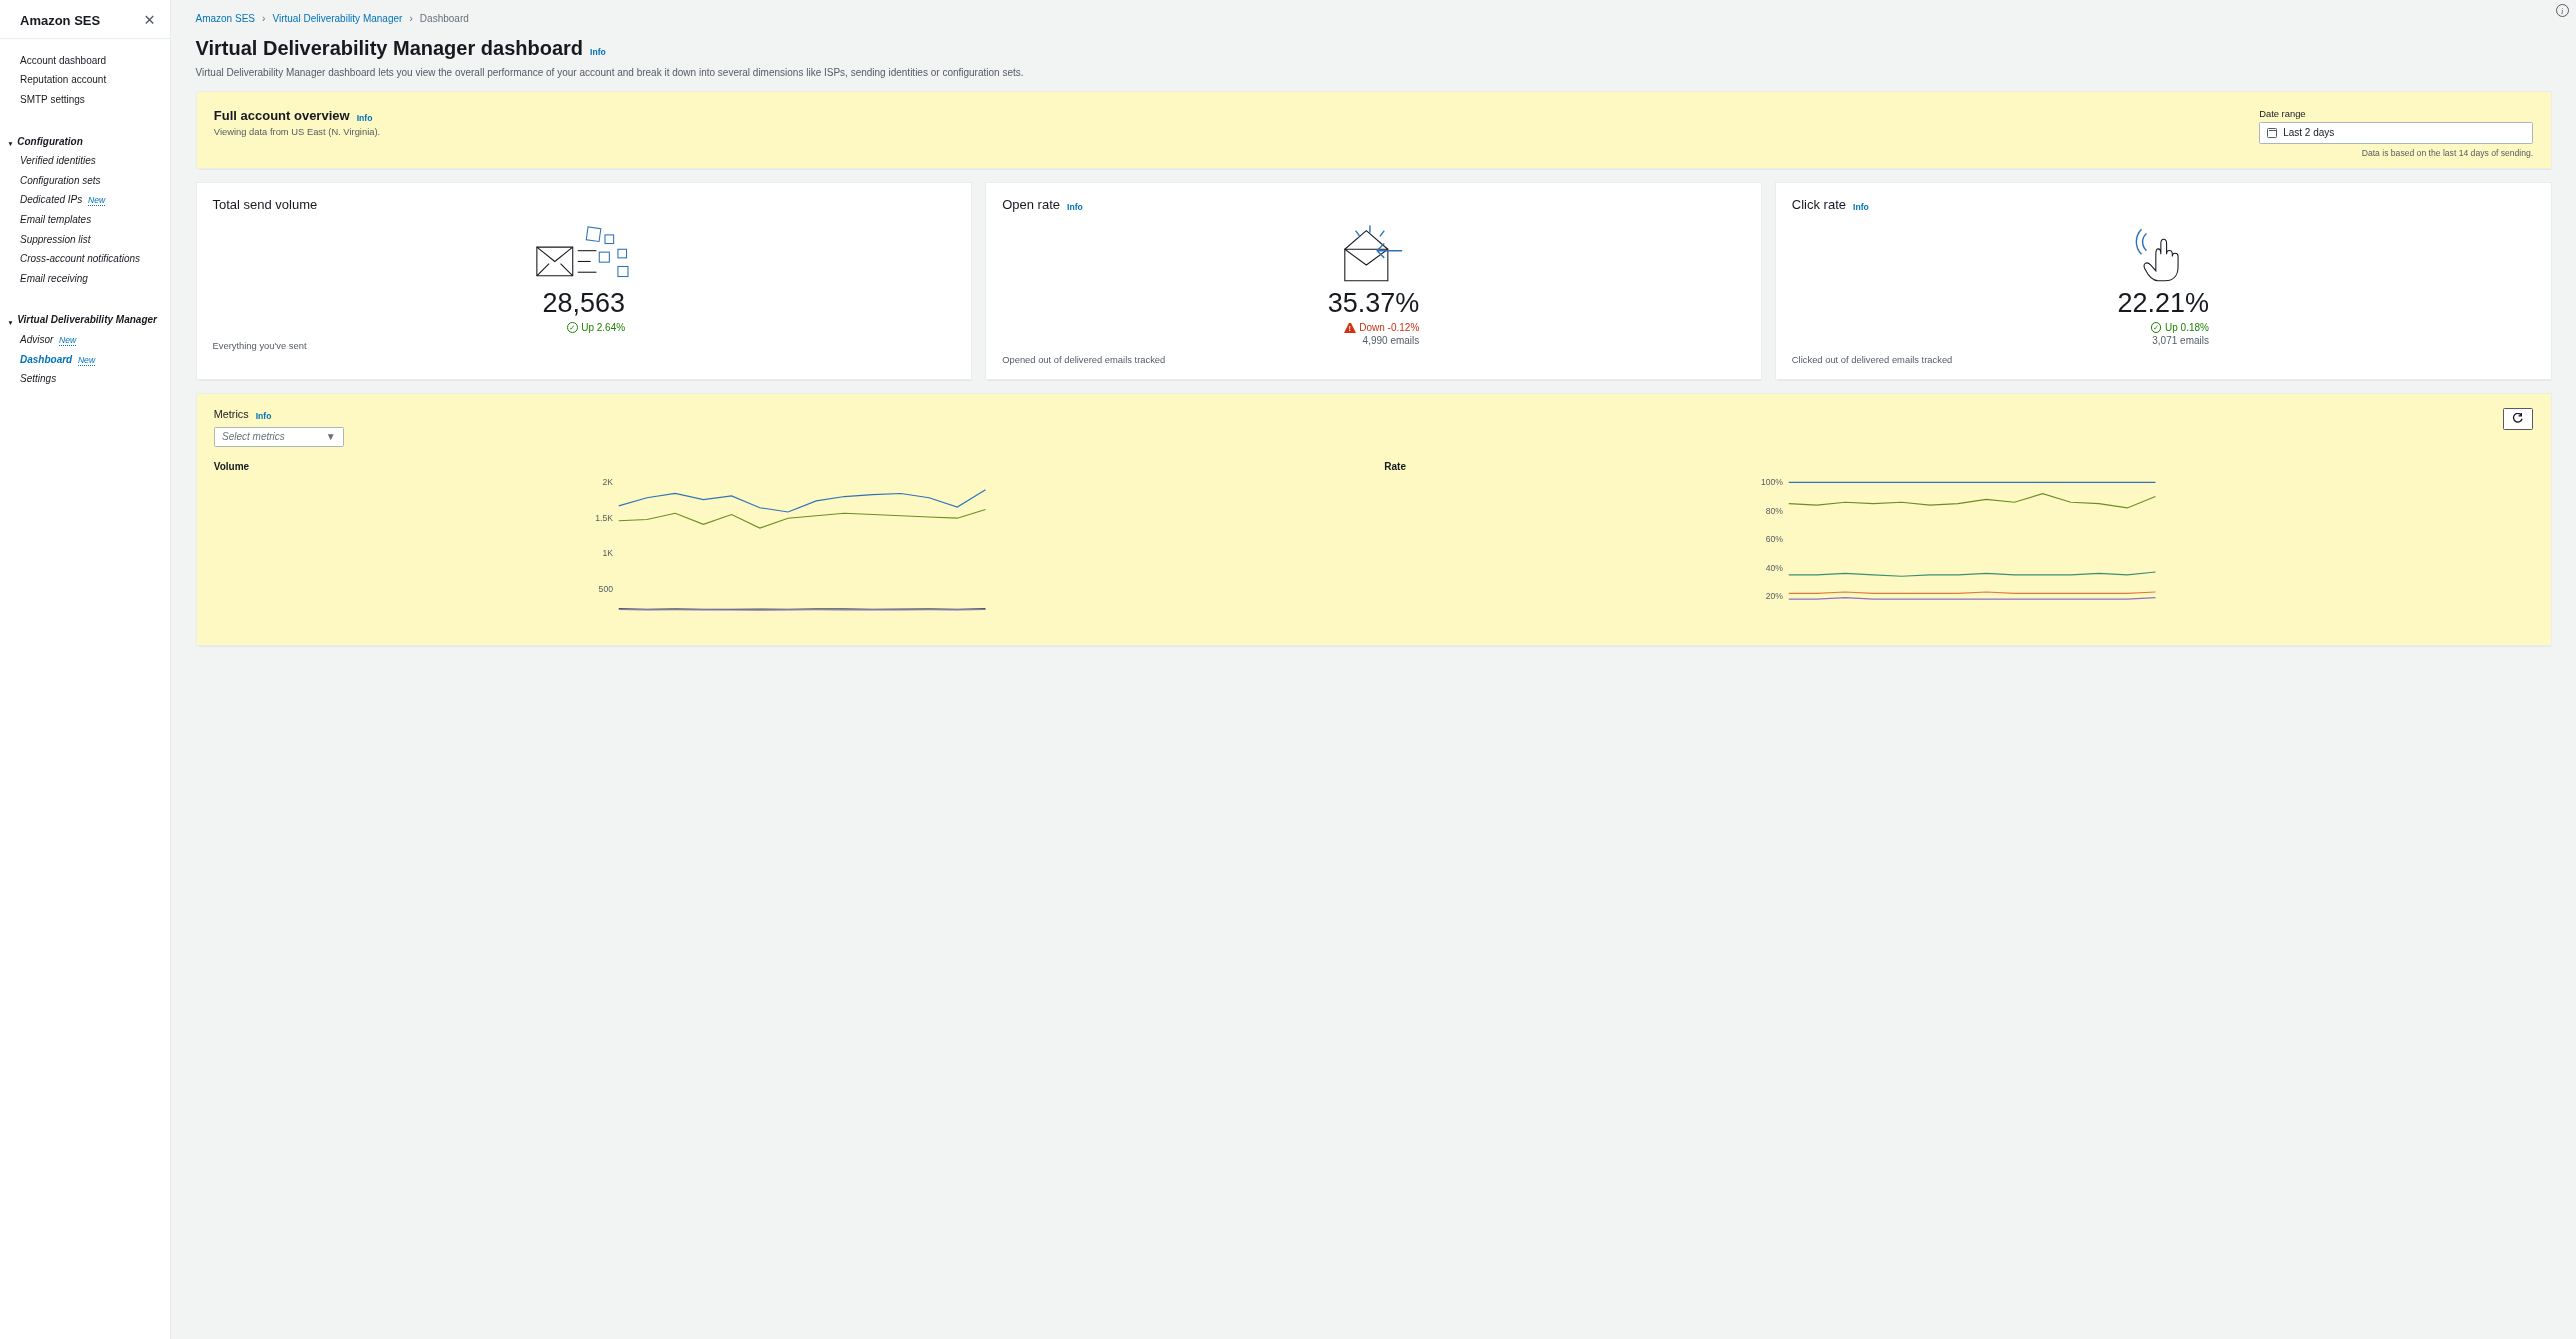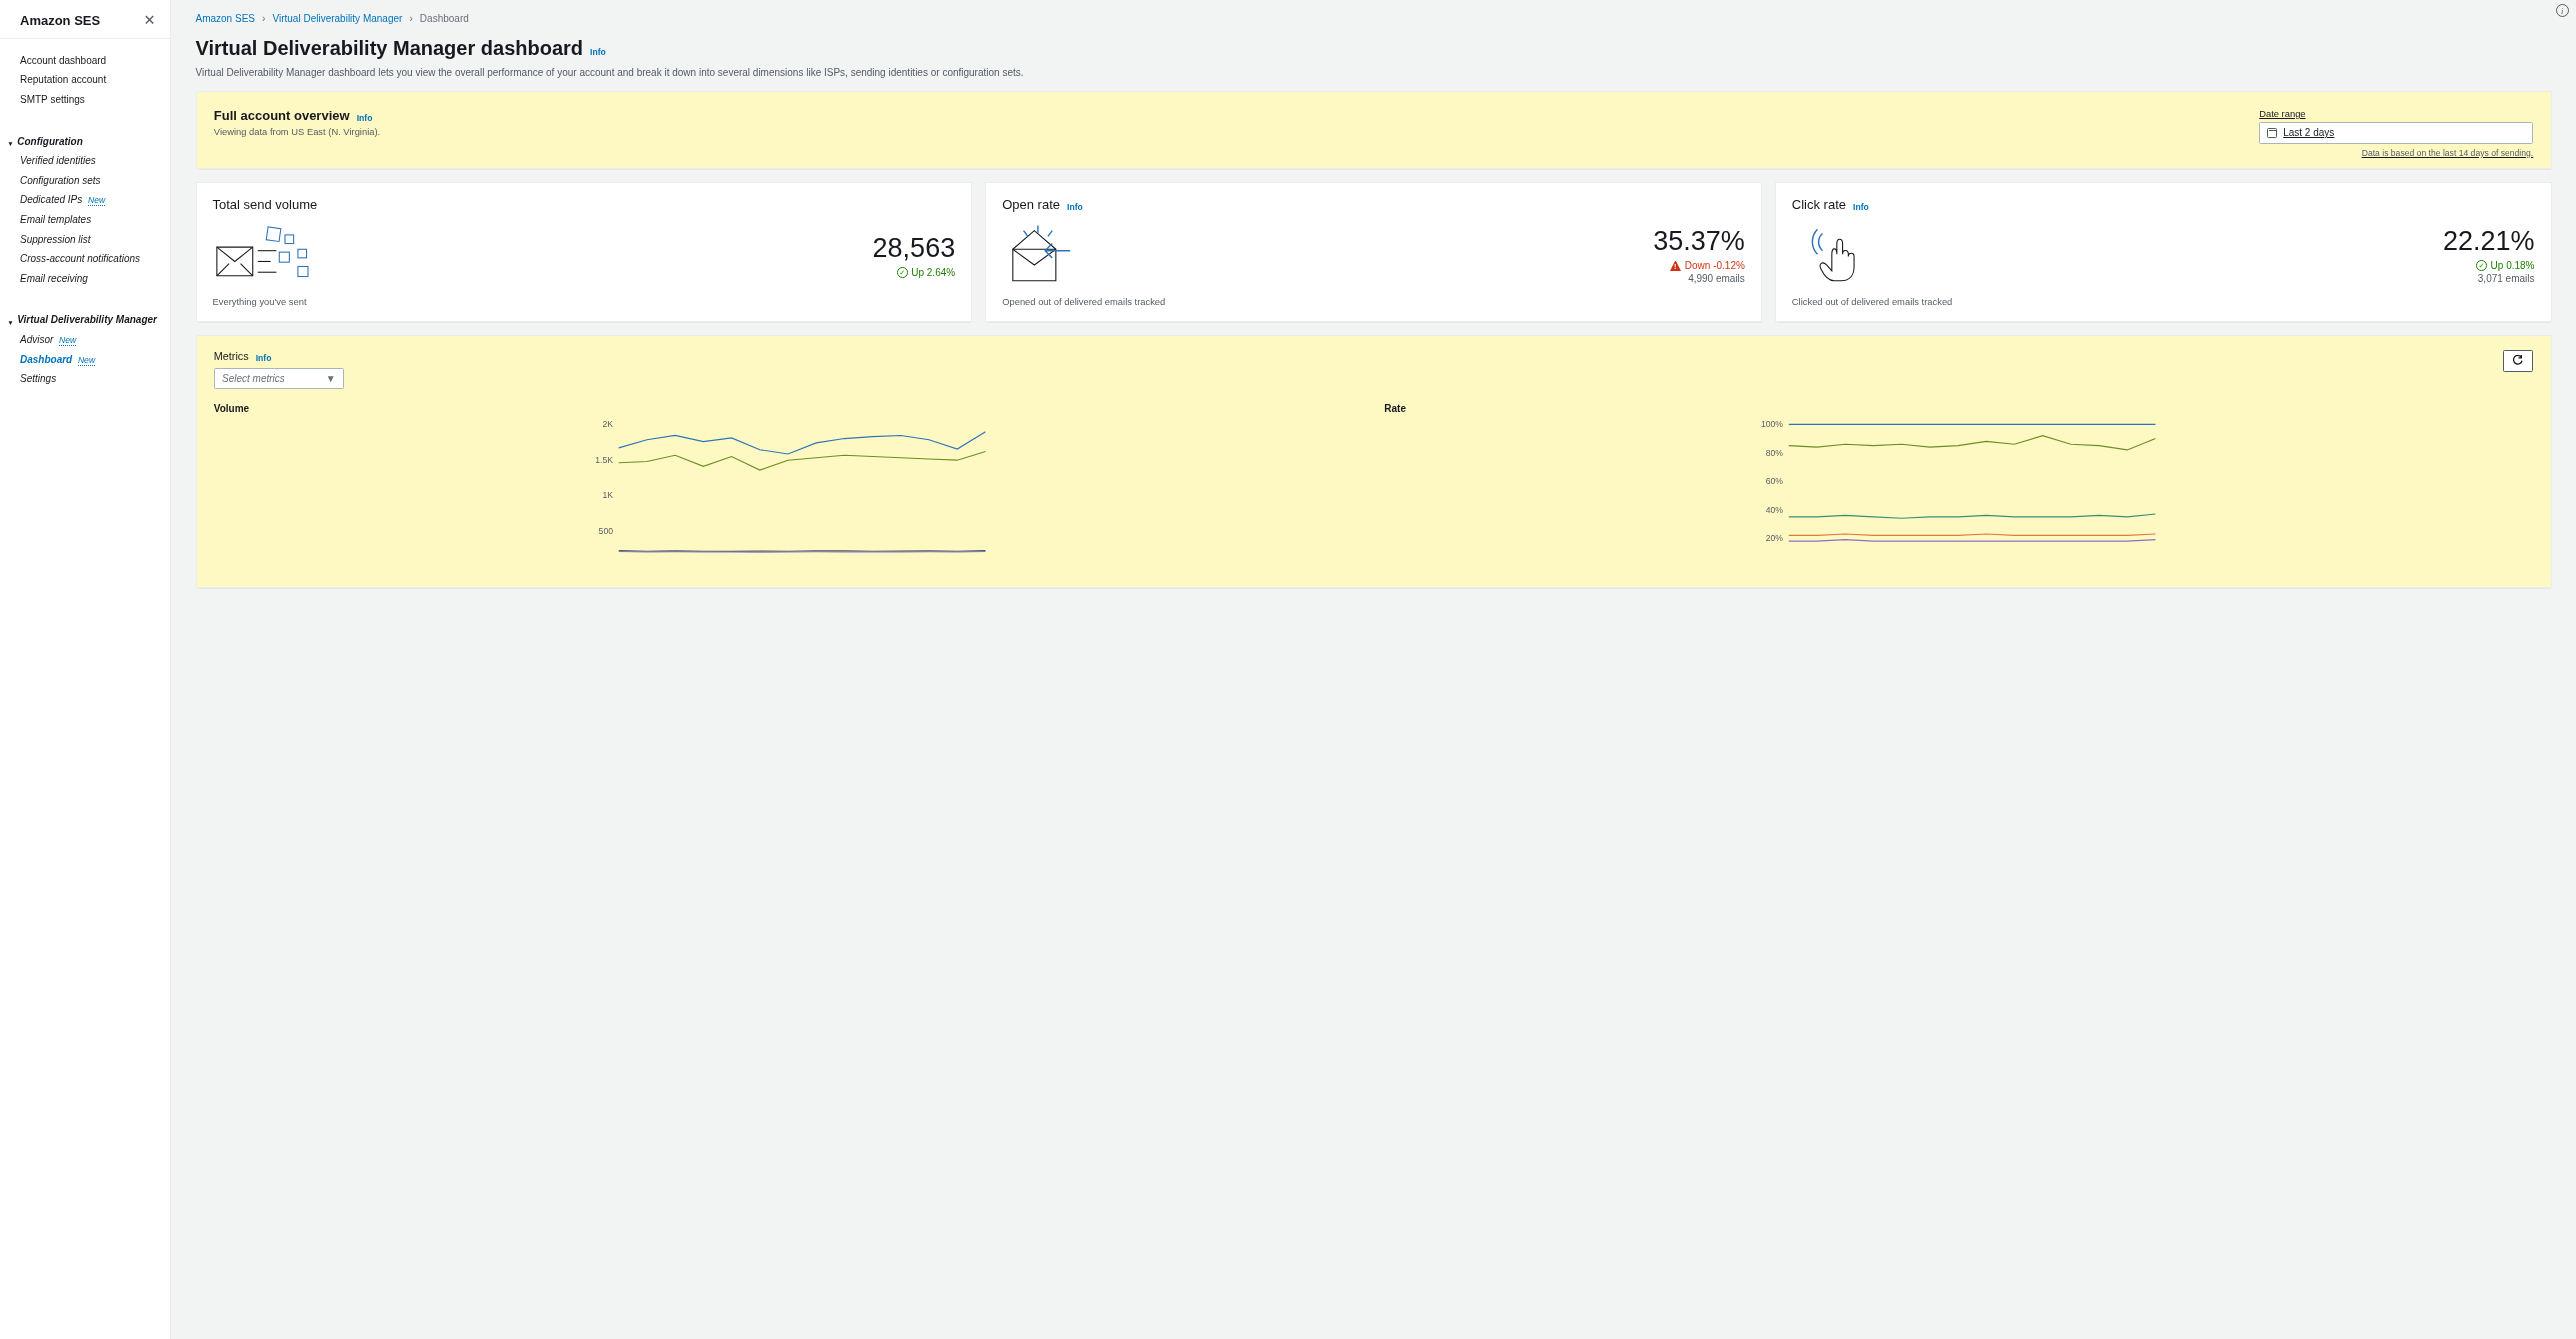--- a/index.html
+++ b/index.html
@@ -24,30 +24,30 @@
 .breadcrumb .sep { color: #687078; margin: 0 4.3px; }
 .breadcrumb .current { color: #687078; }
 .page-head { padding: 7.2px 24.5px 2.9px; }
 .page-title { font-size: 20px; font-weight: 700; display: inline; }
 .info-link { color: #0073bb; font-size: 8.6px; font-weight: 700; margin-left: 4.3px; cursor: pointer; vertical-align: middle; }
 .page-desc { color: #545b64; font-size: 10px; padding: 4.3px 24.5px 13px; }
 .panel { background: #fef9c3; border: 0.7px solid #eaeded; box-shadow: 0 0.7px 0.7px rgba(0,0,0,.05); margin: 0 24.5px 13px; }
 .overview-panel { display: flex; justify-content: space-between; padding: 16px 17.3px 10px; }
 .ov-left h2 { font-size: 13px; font-weight: 700; display: inline; }
 .ov-sub { color: #545b64; font-size: 9.4px; margin-top: 2.9px; }
-.ov-right { text-align: right; width: 274px; text-decoration: underline; }
+.ov-right { text-align: right; width: 274px; }
 .dr-label { font-size: 9.4px; color: #16191f; text-align: left; margin-bottom: 2.9px; }
 .date-select { width: 100%; border: 0.7px solid #aab7b8; border-radius: 1.4px; padding: 4.3px 7.2px; background: #fff; display: flex; align-items: center; gap: 5.8px; cursor: pointer; font-size: 10px; }
 .cal-icon { width: 10px; height: 10px; border: 1.1px solid #545b64; border-radius: 1.4px; position: relative; flex-shrink: 0; }
 .cal-icon::before { content: ""; position: absolute; top: 1.4px; left: 0.7px; right: 0.7px; height: 0.7px; background: #545b64; }
 .dr-note { font-size: 8.6px; color: #545b64; margin-top: 4.3px; }
 .cards-row { display: flex; gap: 13px; margin: 0 24.5px 13px; }
 .card { flex: 1; background: #fff; border: 0.7px solid #eaeded; box-shadow: 0 0.7px 0.7px rgba(0,0,0,.05); padding: 14.4px 16px; display: flex; flex-direction: column; }
 .card-title { font-size: 13px; font-weight: 400; }
-.card-body { display: flex; justify-content: space-between; align-items: center; margin: 10px 0 7.2px; min-height: 66px; }
+.card-body { display: flex; justify-content: space-between; align-items: center; margin: 10px 0 7.2px; min-height: 66px; flex-direction: column; }
 .card-icon { flex-shrink: 0; }
 .card-metrics { text-align: right; }
 .big-num { font-size: 27px; font-weight: 300; }
 .trend { font-size: 10px; margin-top: 2.9px; display: flex; align-items: center; justify-content: flex-end; gap: 3.6px; }
 .trend.up { color: #1d8102; }
 .trend.down { color: #d13212; }
 .trend-ic { width: 10.8px; height: 10.8px; border-radius: 50%; border: 1.1px solid currentColor; display: inline-flex; align-items: center; justify-content: center; font-size: 7.2px; }
 .trend-ic.warn { border-radius: 0; border: none; position: relative; width: 11.5px; height: 10px; }
 .trend-ic.warn::before { content: ""; position: absolute; inset: 0; border-left: 5.8px solid transparent; border-right: 5.8px solid transparent; border-bottom: 10px solid currentColor; }
 .trend-ic.warn::after { content: "!"; position: absolute; color: #fff; font-weight: 700; font-size: 7.2px; left: 4.3px; top: 1.4px; }

